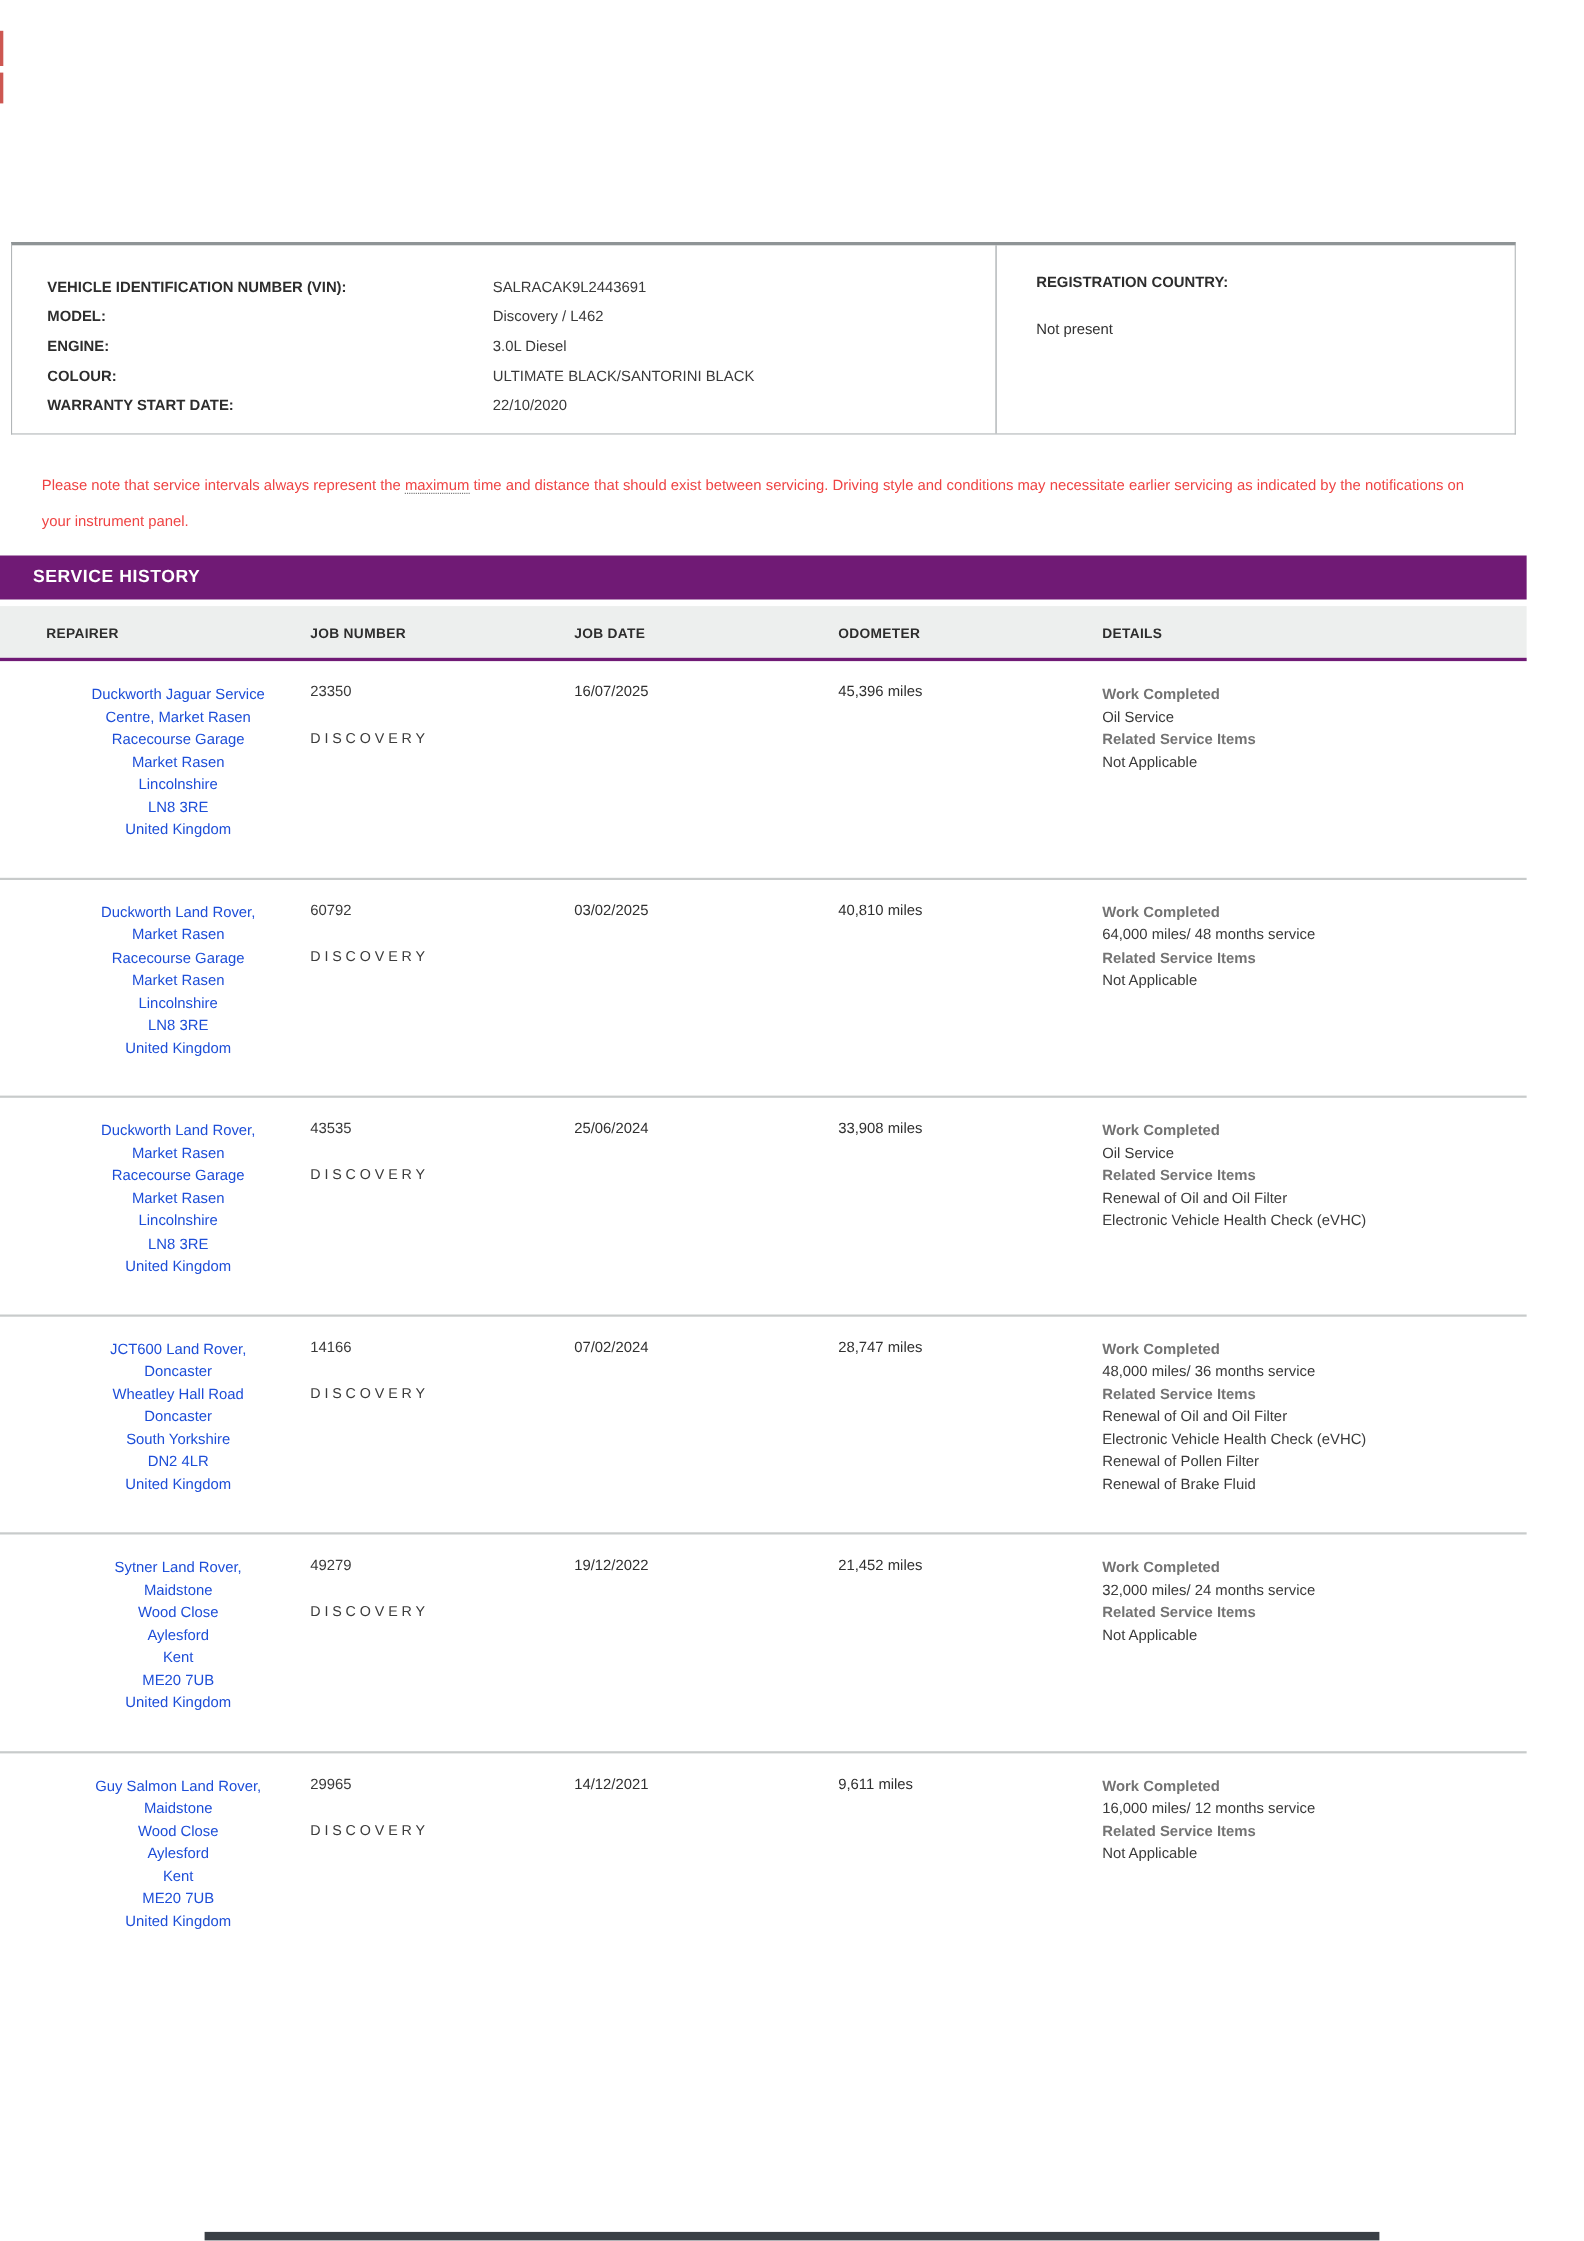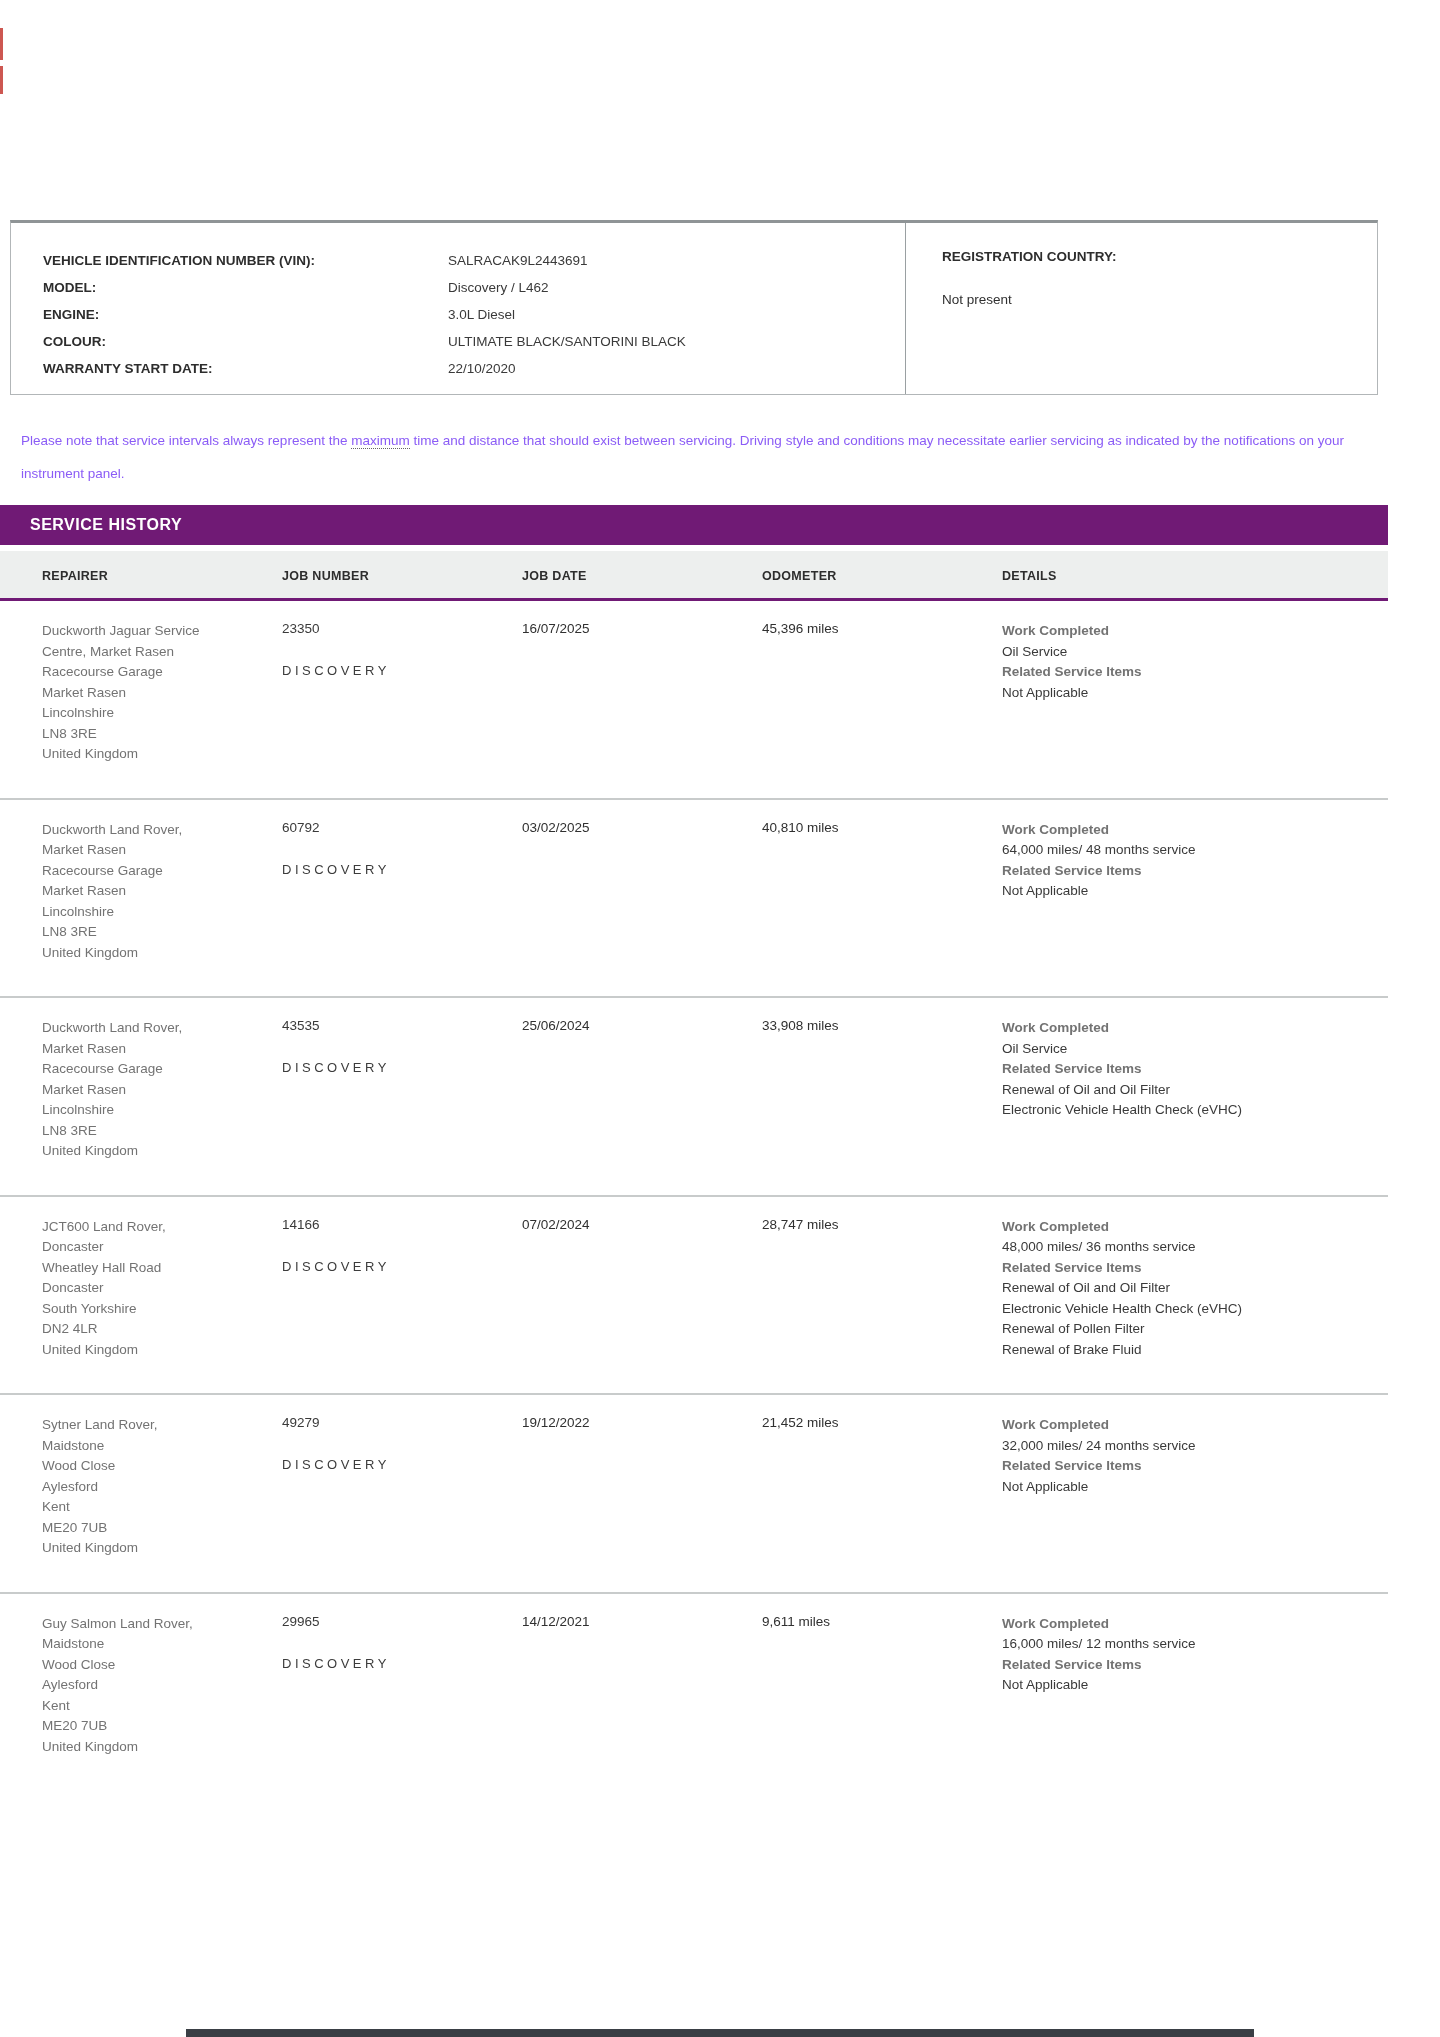--- a/index.html
+++ b/index.html
@@ -48,25 +48,25 @@
     border-left: 1px solid #9aa0a2;
     padding: 26px 0 0 36px;
     box-sizing: border-box;
   }
   .info-right .info-label { font-size: 13.5px; }
   .reg-value { margin-top: 22px; line-height: 27px; font-size: 13.5px; }
 
   
   .note {
     position: absolute;
-    left: 21px; right: 40px; top: 424px;
+    left: 38px; right: 40px; top: 424px;
     margin: 0;
     font-size: 13.5px;
     line-height: 33px;
-    color: #8b5cf6;
+    color: #ef4444;
   }
   .dotted { border-bottom: 1px dotted #666; }
 
   
   .sh-bar {
     position: absolute;
     left: 0; right: 0; top: 505px;
     height: 40px;
     line-height: 40px;
     background: #701a75;
@@ -91,21 +91,21 @@
     font-size: 12.5px;
     font-weight: 700;
     color: #2d2d2d;
     letter-spacing: .3px;
   }
   .row {
     padding: 20px 20px 33px 42px;
     font-size: 13.5px;
   }
   .row + .row { border-top: 2px solid #c8cbcb; }
-  .a-line { line-height: 20.5px; color: #737373; }
+  .a-line { line-height: 20.5px; color: #1d4ed8; text-align: center; }
   .cell-job { color: #3a3a3a; }
   .wordmark {
     margin-top: 27px;
     font-size: 13px;
     font-weight: 400;
     letter-spacing: 3.5px;
     color: #3c3c3c;
   }
   .d-line { line-height: 20.5px; color: #3a3a3a; }
   .d-line.b { font-weight: 700; color: #737373; }

